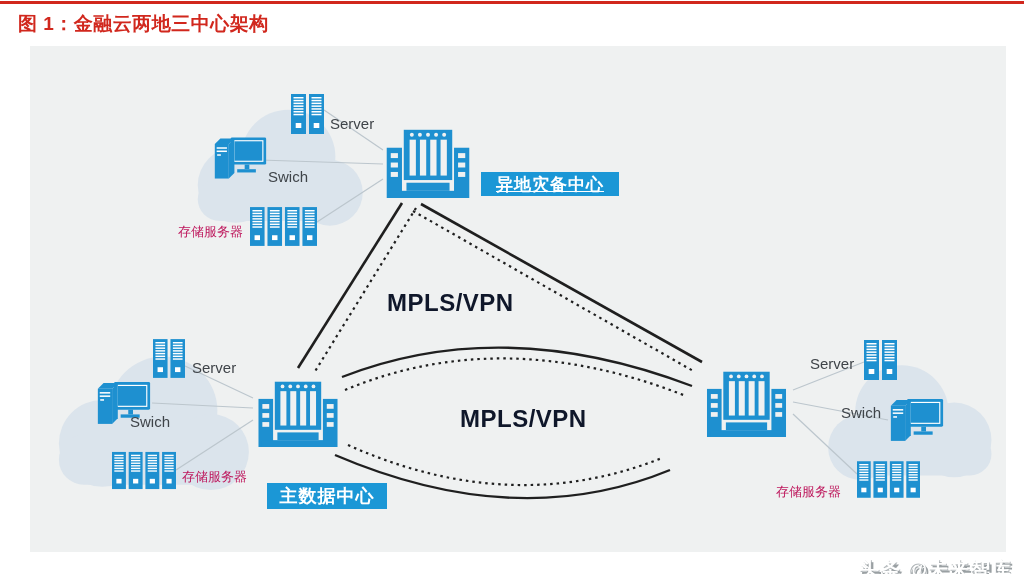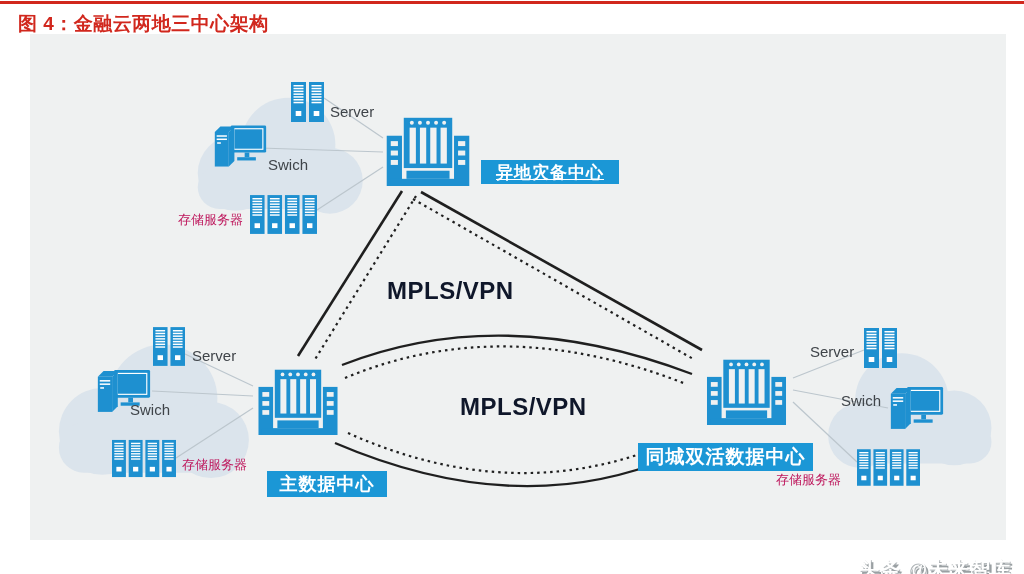--- a/index.html
+++ b/index.html
@@ -4,21 +4,21 @@
 <style>
   html,body{margin:0;padding:0;background:#fff;}
   .stage{
     position:relative;width:1024px;height:574px;background:#ffffff;
     font-family:"Liberation Sans","DejaVu Sans",sans-serif;overflow:hidden;
   }
   .top-rule{position:absolute;left:0;top:1px;width:1024px;height:3px;background:#d1271d;}
   .fig-title{
     position:absolute;left:18px;top:11px;font-size:19px;font-weight:bold;color:#d1271d;letter-spacing:.5px;
   }
-  .panel{position:absolute;left:30px;top:34px;width:976px;height:506px;background:#eff1f1;}
+  .panel{position:absolute;left:30px;top:46px;width:976px;height:506px;background:#eff1f1;}
   .wires{position:absolute;left:0;top:0;width:988px;height:506px;}
   .icon{position:absolute;display:block;}
   .en-lbl{position:absolute;font-size:15px;color:#3f4449;}
   .cn-lbl{position:absolute;font-size:13px;color:#be185d;font-weight:500;}
   .dc-label{
     position:absolute;background:#1b97d6;color:#fff;font-weight:bold;
     display:flex;align-items:center;justify-content:center;letter-spacing:1px;
   }
   .dc-label.dr{left:451px;top:126px;width:138px;height:24px;font-size:17px;text-decoration:underline;}
   .dc-label.primary{left:237px;top:409px;width:120px;height:26px;font-size:18px;margin-top:28px;}
@@ -31,21 +31,21 @@
   .watermark{
     position:absolute;right:12px;top:556px;font-size:20px;font-weight:bold;color:#ffffff;
     text-shadow:2.5px 2.5px 0 #9aa0a3, 1px 1px 0 #b5babd;letter-spacing:1px;white-space:nowrap;
   }
 </style>
 </head>
 <body>
 
 <div class="stage">
   <div class="top-rule"></div>
-  <div class="fig-title">图 4：金融云两地三中心架构</div>
+  <div class="fig-title">图 1：金融云两地三中心架构</div>
 
   <div class="panel">
 
     <svg class="wires" viewBox="0 0 988 506" xmlns="http://www.w3.org/2000/svg">
       <defs>
         <g id="g-tower" fill="#1e90d0">
           <rect x="0" y="0" width="15" height="40"></rect>
           <g fill="#ffffff">
             <rect x="2.5" y="3" width="10" height="1.5"></rect>
             <rect x="2.5" y="5.8" width="10" height="1.5"></rect>
@@ -193,20 +193,19 @@
       </svg>
     <svg class="icon" style="left:827px;top:410px;width:63px;height:47px">
         <use href="#sym-rack4"></use>
       </svg>
     <div class="en-lbl" style="left:780px;top:309px">Server</div>
     <div class="en-lbl" style="left:811px;top:358px">Swich</div>
     <div class="cn-lbl" style="left:746px;top:437px">存储服务器</div>
 
     <div class="dc-label dr">异地灾备中心</div>
     <div class="dc-label primary">主数据中心</div>
-    <div class="dc-label metro">同城双活数据中心</div>
 
     <div class="mpls upper">MPLS/VPN</div>
     <div class="mpls lower">MPLS/VPN</div>
   </div>
 
   <div class="watermark">头条 @未来智库</div>
 </div>
 
 </body></html>

